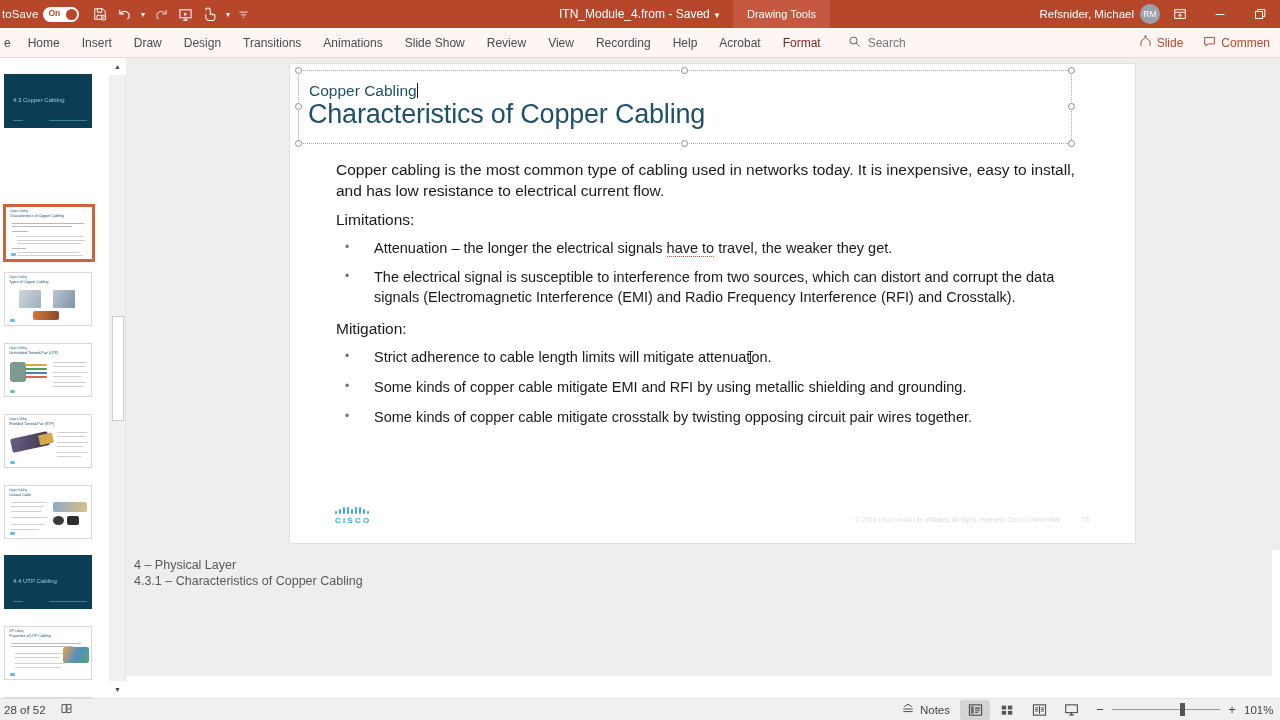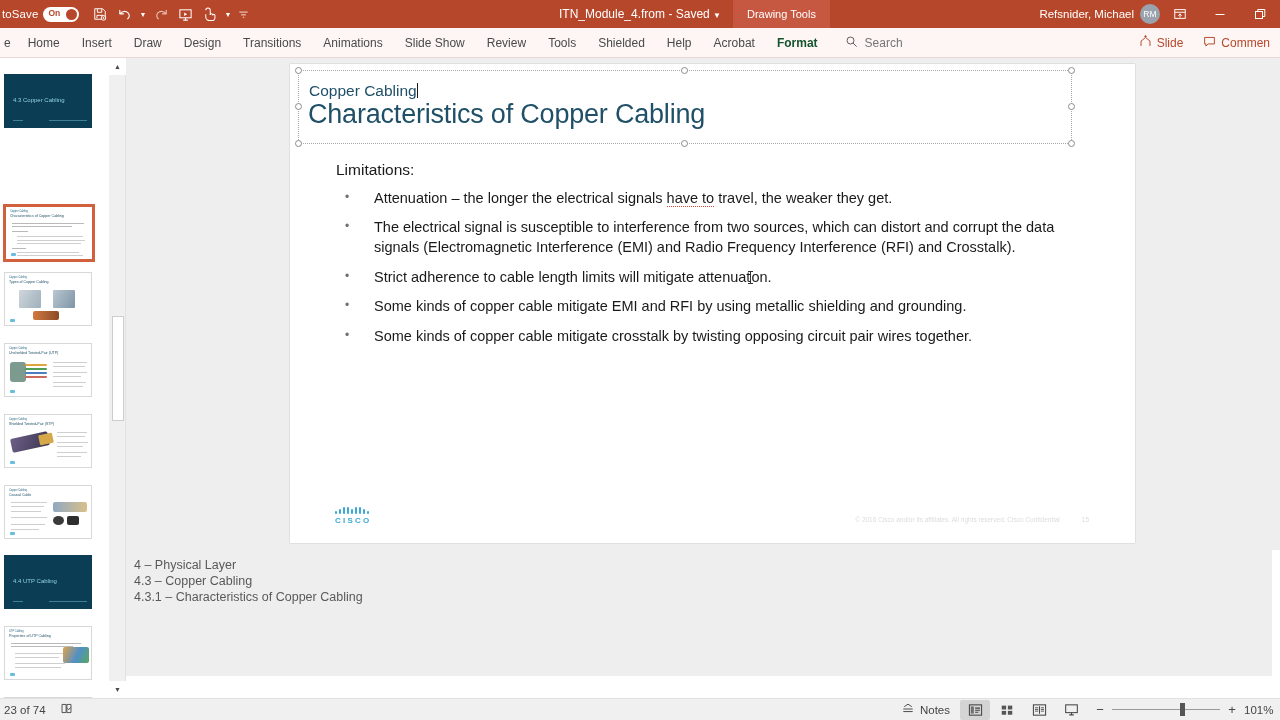--- a/index.html
+++ b/index.html
@@ -71,21 +71,21 @@
     position: absolute; top: 28px; left: 0; width: 1280px; height: 30px;
     background: #fdf6f4;
     display: flex; align-items: center;
     border-bottom: 1px solid #e8d9d5;
   }
   .ribtab {
     font-size: 12px; color: #4a4a4a; padding: 0 11px; height: 30px;
     display: flex; align-items: center; white-space: nowrap;
   }
   .ribtab.file { color: #4a4a4a; padding-left: 4px; padding-right: 6px; }
-  .ribtab.format { color: #14532d; font-weight: bold; }
+  .ribtab.format { color: #7f1d1d; }
   .search-wrap {
     display: flex; align-items: center; margin-left: 16px; gap: 7px;
     height: 27px;
   }
   .search-input {
     border: none; background: transparent; outline: none;
     font-size: 12px; color: #5a5a5a; width: 230px;
     font-family: "Liberation Sans", sans-serif;
   }
   .rib-right {
@@ -364,22 +364,22 @@
 <div class="ribbon">
   <div class="ribtab file">e</div>
   <div class="ribtab">Home</div>
   <div class="ribtab">Insert</div>
   <div class="ribtab">Draw</div>
   <div class="ribtab">Design</div>
   <div class="ribtab">Transitions</div>
   <div class="ribtab">Animations</div>
   <div class="ribtab">Slide Show</div>
   <div class="ribtab">Review</div>
-  <div class="ribtab">Tools</div>
-  <div class="ribtab">Shielded</div>
+  <div class="ribtab">View</div>
+  <div class="ribtab">Recording</div>
   <div class="ribtab">Help</div>
   <div class="ribtab">Acrobat</div>
   <div class="ribtab format">Format</div>
 
   <div class="search-wrap">
     <span>
       <svg width="13" height="13" viewBox="0 0 16 16" fill="none" stroke="#5a5a5a" stroke-width="1.2">
         <circle cx="6.8" cy="6.8" r="4.3"></circle>
           <path d="M10 10l4 4" stroke-linecap="round"></path>
       </svg>
@@ -541,33 +541,35 @@
         <span class="handle" style="left:50%;margin-left:-4px;bottom:-4px;"></span>
         <span class="handle" style="right:-4px;bottom:-4px;"></span>
 
         <div class="eyebrow">
           <span>Copper Cabling</span><span class="caret"></span>
         </div>
         <div class="slide-title">Characteristics of Copper Cabling</div>
       </div>
 
       <div class="body-wrap">
+        <div class="p">Copper cabling is the most common type of cabling used in networks today. It is inexpensive, easy to install, and has low resistance to electrical current flow.</div>
 
         <div class="p">Limitations:</div>
 
         <div class="bullet-row">
           <span class="bullet-dot">•</span>
           <span class="bullet-txt"><span>Attenuation – the longer the electrical signals </span><span class="sp-err">have to</span><span> travel, the weaker they get.</span></span>
         </div>
 
         <div class="bullet-row">
           <span class="bullet-dot">•</span>
           <span class="bullet-txt">The electrical signal is susceptible to interference from two sources, which can distort and corrupt the data signals (Electromagnetic Interference (EMI) and Radio Frequency Interference (RFI) and Crosstalk).</span>
         </div>
 
+        <div class="p" style="margin-top:12px;">Mitigation:</div>
 
         <div class="bullet-row">
           <span class="bullet-dot">•</span>
           <span class="bullet-txt"><span>Strict adherence to cable length limits will mitigate attenuat</span><span class="ibeam"></span><span>on.</span></span>
         </div>
 
         <div class="bullet-row">
           <span class="bullet-dot">•</span>
           <span class="bullet-txt">Some kinds of copper cable mitigate EMI and RFI by using metallic shielding and grounding.</span>
         </div>
@@ -593,28 +595,27 @@
 
       <div class="slide-footer">
         <span>© 2016  Cisco and/or its affiliates. All rights reserved.   Cisco Confidential</span>
         <span>15</span>
       </div>
     </div>
   </div>
 
   <div class="notes">
     <div class="notes-line">4 – Physical Layer</div>
-    <div class="notes-line">4.3 – Copper Cabling</div>
     <div class="notes-line">4.3.1 – Characteristics of Copper Cabling</div>
   </div>
 </div>
 
 <div class="statusbar">
   <div class="sb-left">
-    <span class="sb-text">23 of 74</span>
+    <span class="sb-text">28 of 52</span>
     <span>
       <svg width="13" height="13" viewBox="0 0 16 16" fill="none" stroke="#444" stroke-width="1.1">
         <path d="M2.5 3h5v10h-5zM8.5 3h5v10h-5z"></path>
         <path d="M9.6 8.2l1.1 1.2 2.1-2.4" stroke-width="1.2" stroke-linecap="round"></path>
       </svg>
     </span>
   </div>
 
   <div class="sb-right">
     <div class="notes-btn">

